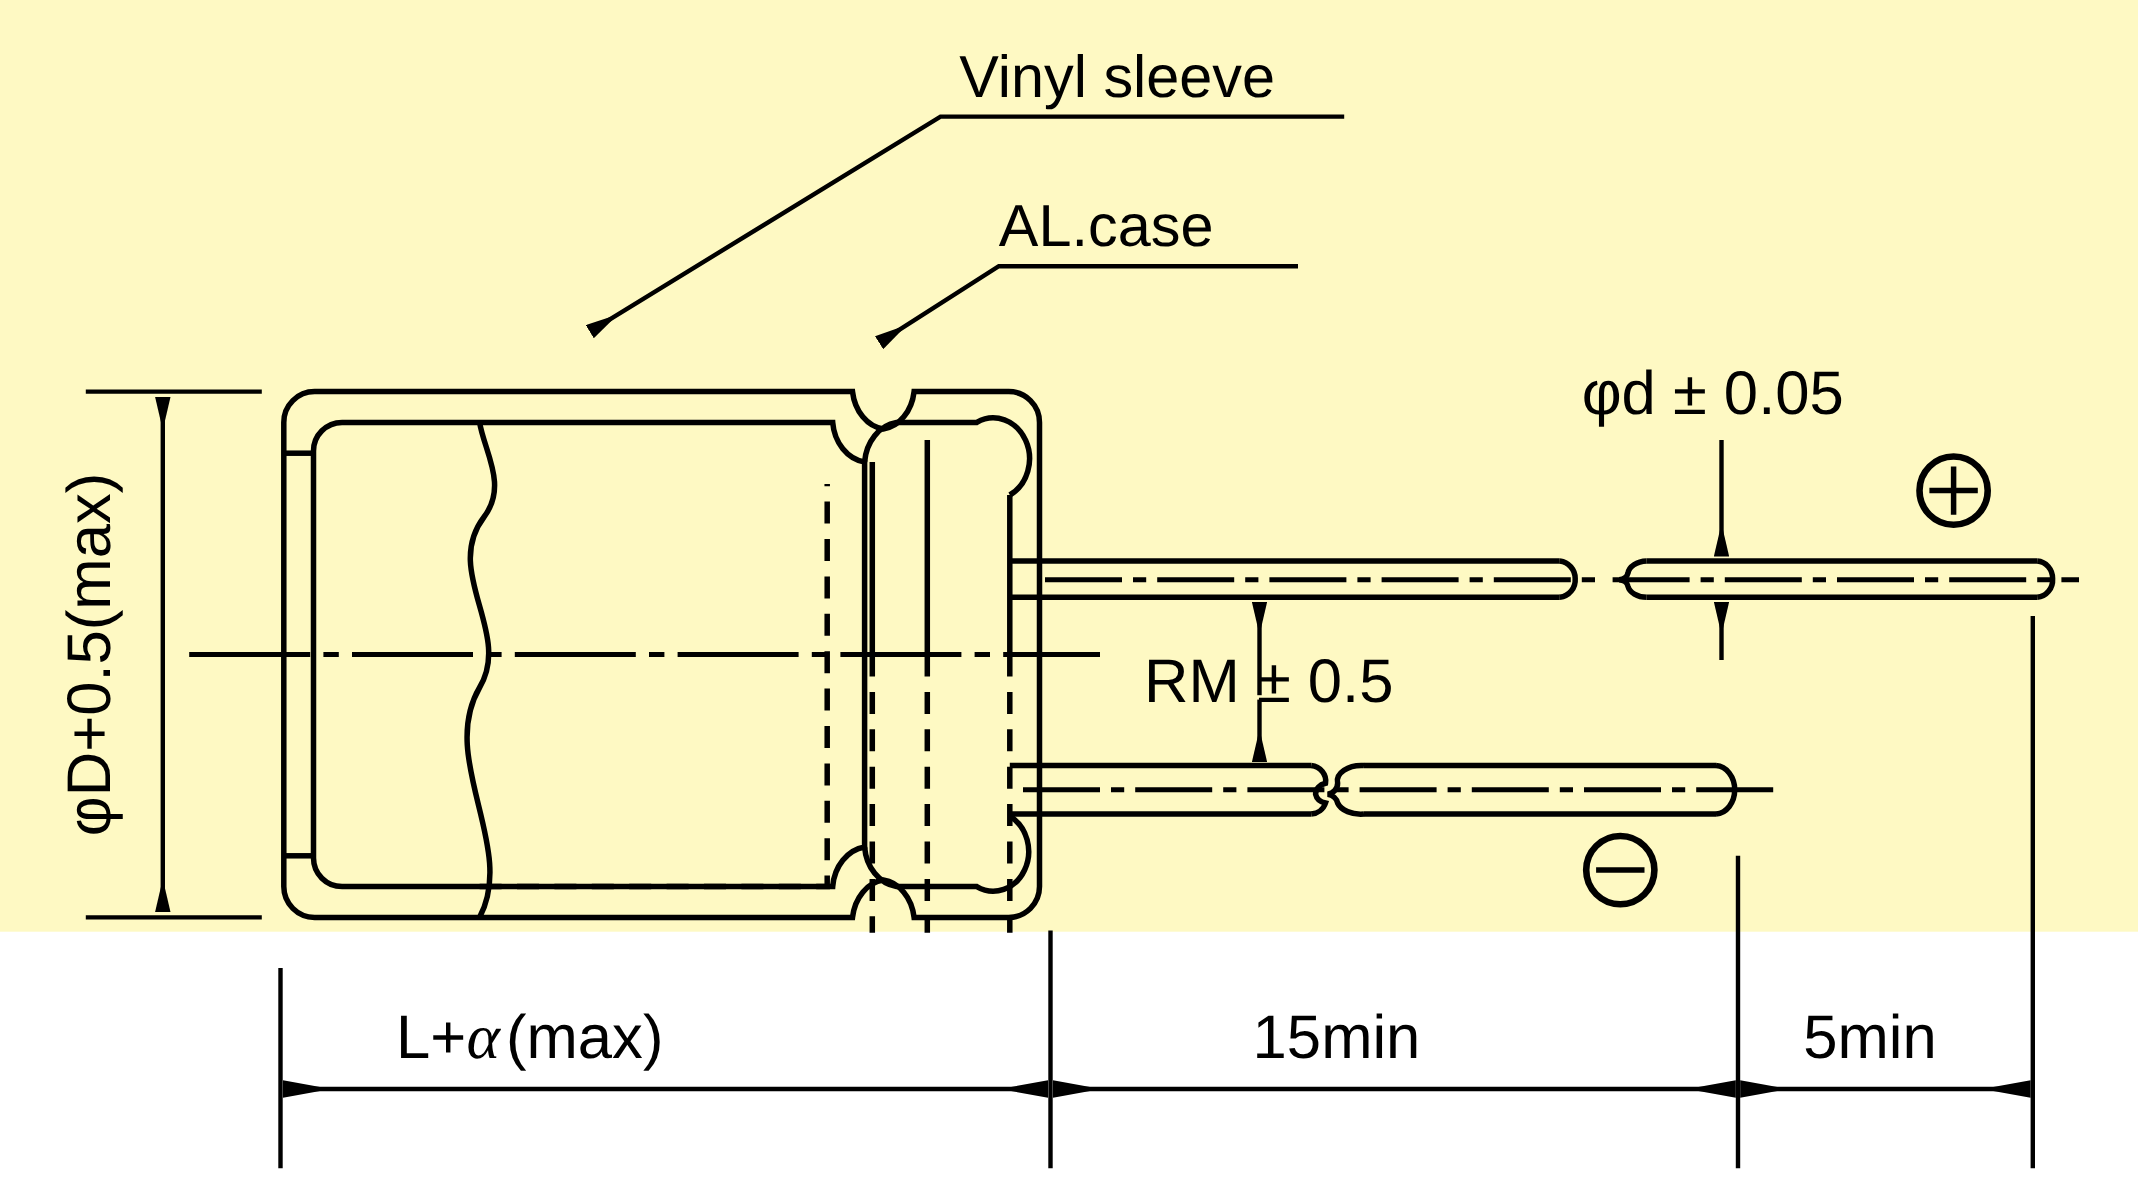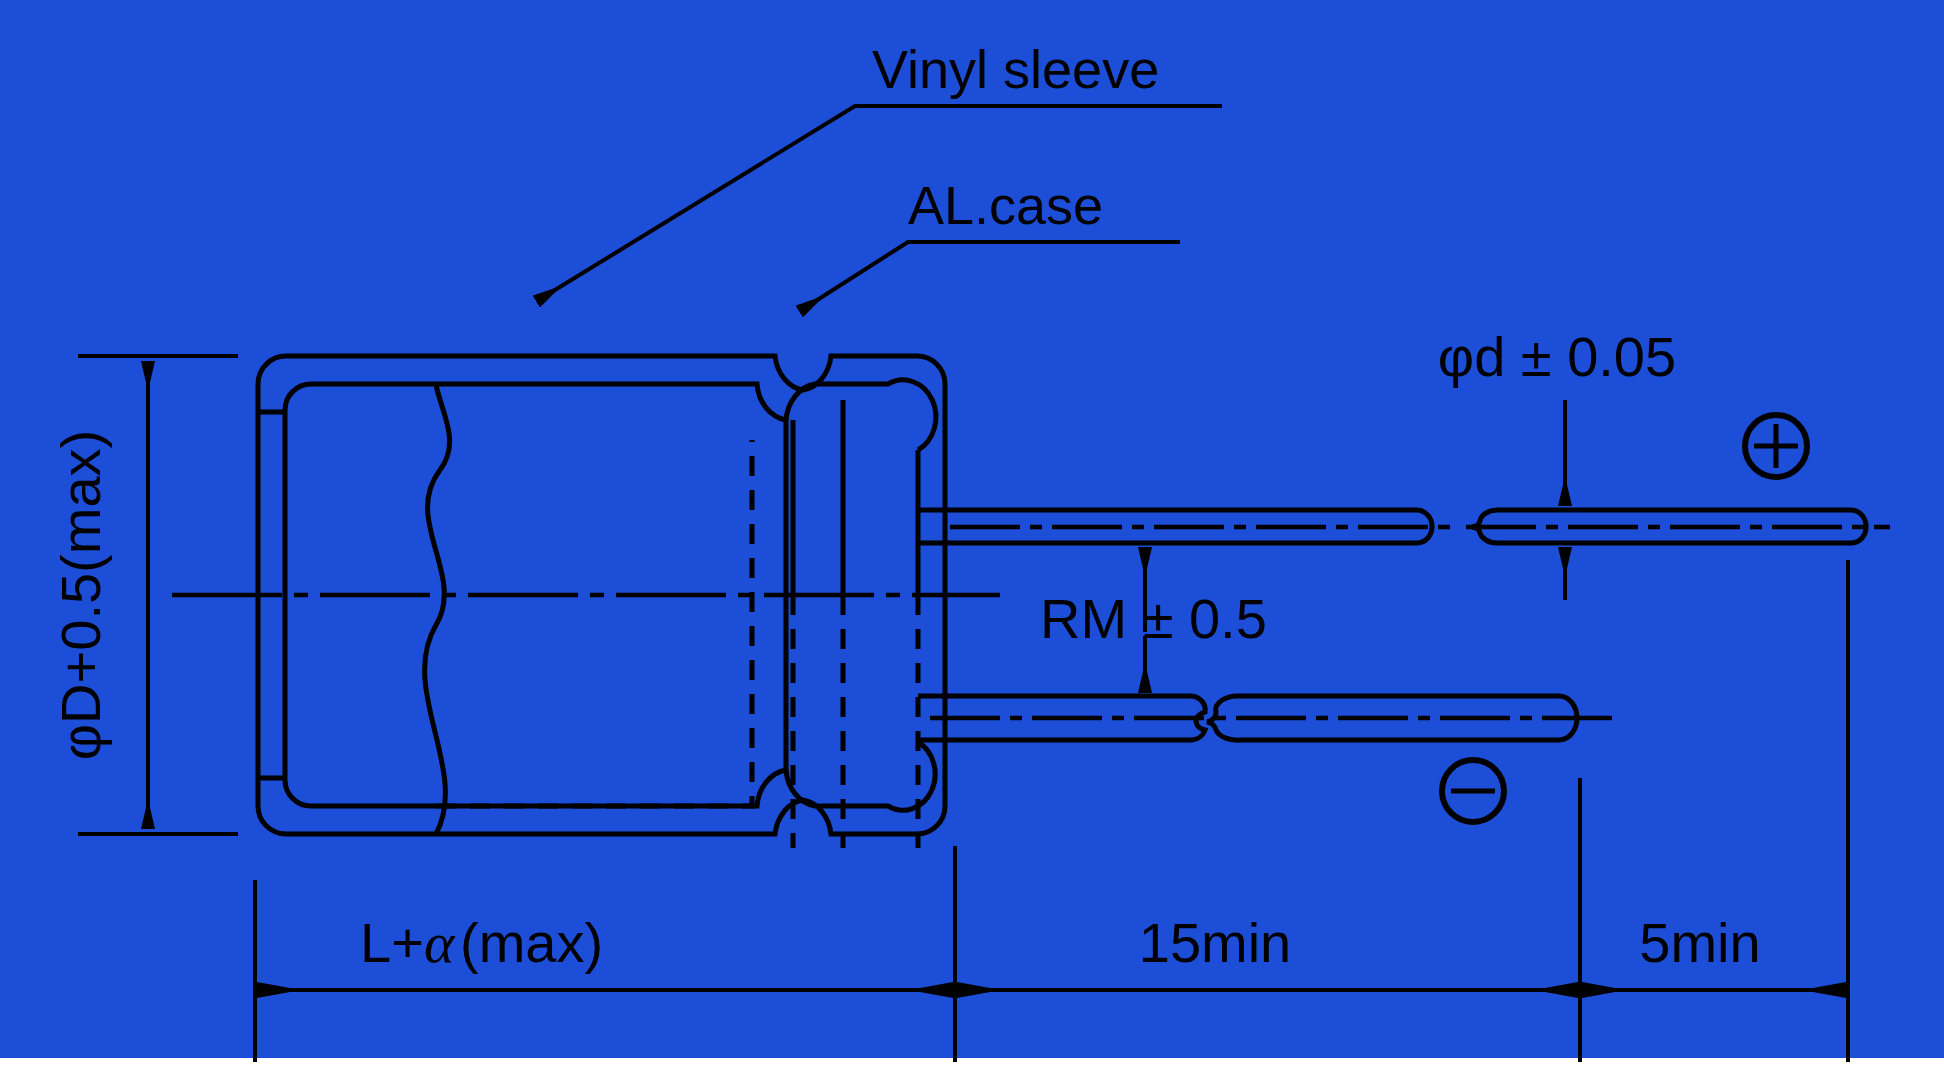--- a/index.html
+++ b/index.html
@@ -9,22 +9,22 @@
   }
   body {
     width: 1944px;
     height: 1082px;
     font-family: "Liberation Sans", sans-serif;
     overflow: hidden;
   }
   #drawing-root {
     position: relative;
     width: 1944px;
-    height: 1058px;
-    background: #1d4ed8;
+    height: 847px;
+    background: #fef9c3;
   }
   svg.dwg {
     display: block;
     width: 1944px;
     height: 1082px;
   }
   .ln {
     fill: none;
     stroke: #000000;
     stroke-width: 5;

